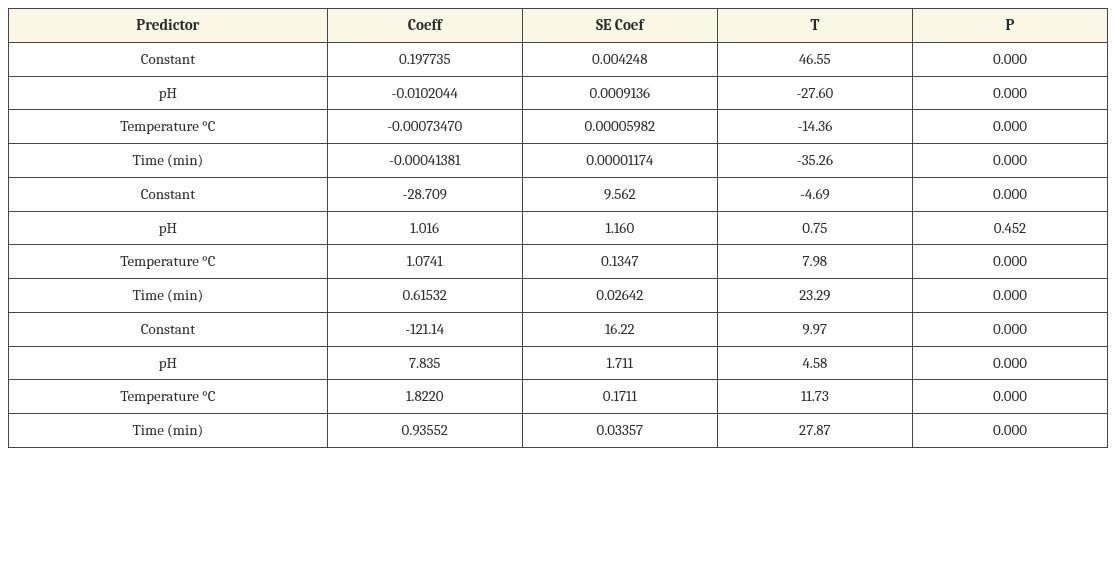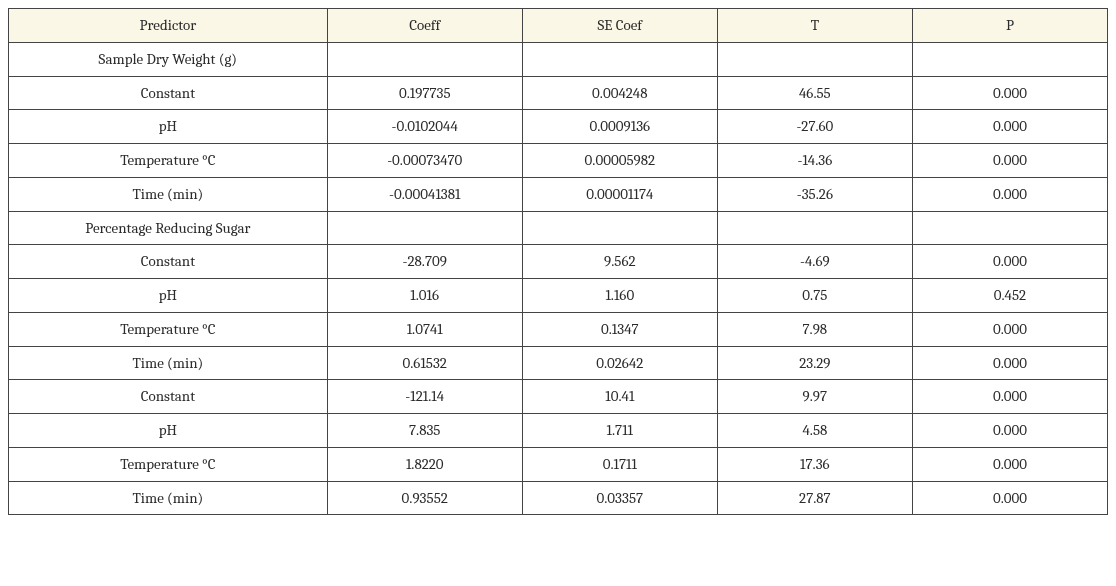--- a/index.html
+++ b/index.html
@@ -19,21 +19,21 @@
     col.numcol { width: 17.75%; }
     th, td {
       border: 1px solid #444;
       text-align: center;
       vertical-align: middle;
       padding: 7px 6px;
       line-height: 1.25;
     }
     th {
       background: #faf7e6;
-      font-weight: 400;
+      font-weight: 700;
     }
     td.section-header {
       font-weight: 400;
     }
   </style>
 </head>
 <body>
 
 <table>
   <colgroup>
@@ -47,27 +47,20 @@
     <tr>
       <th>Predictor</th>
       <th>Coeff</th>
       <th>SE Coef</th>
       <th>T</th>
       <th>P</th>
     </tr>
   </thead>
   <tbody>
 
-  <tr>
-        <td class="section-header">Sample Dry Weight (g)</td>
-        <td></td>
-        <td></td>
-        <td></td>
-        <td></td>
-      </tr>
       <tr>
         <td>Constant</td>
         <td>0.197735</td>
         <td>0.004248</td>
         <td>46.55</td>
         <td>0.000</td>
       </tr>
       <tr>
         <td>pH</td>
         <td>-0.0102044</td>
@@ -81,27 +74,20 @@
         <td>0.00005982</td>
         <td>-14.36</td>
         <td>0.000</td>
       </tr>
       <tr>
         <td>Time (min)</td>
         <td>-0.00041381</td>
         <td>0.00001174</td>
         <td>-35.26</td>
         <td>0.000</td>
-      </tr>
-      <tr>
-        <td class="section-header">Percentage Reducing Sugar</td>
-        <td></td>
-        <td></td>
-        <td></td>
-        <td></td>
       </tr>
       <tr>
         <td>Constant</td>
         <td>-28.709</td>
         <td>9.562</td>
         <td>-4.69</td>
         <td>0.000</td>
       </tr>
       <tr>
         <td>pH</td>
@@ -120,36 +106,36 @@
       <tr>
         <td>Time (min)</td>
         <td>0.61532</td>
         <td>0.02642</td>
         <td>23.29</td>
         <td>0.000</td>
       </tr>
       <tr>
         <td>Constant</td>
         <td>-121.14</td>
-        <td>10.41</td>
+        <td>16.22</td>
         <td>9.97</td>
         <td>0.000</td>
       </tr>
       <tr>
         <td>pH</td>
         <td>7.835</td>
         <td>1.711</td>
         <td>4.58</td>
         <td>0.000</td>
       </tr>
       <tr>
         <td>Temperature °C</td>
         <td>1.8220</td>
         <td>0.1711</td>
-        <td>17.36</td>
+        <td>11.73</td>
         <td>0.000</td>
       </tr>
       <tr>
         <td>Time (min)</td>
         <td>0.93552</td>
         <td>0.03357</td>
         <td>27.87</td>
         <td>0.000</td>
       </tr>
     </tbody>

